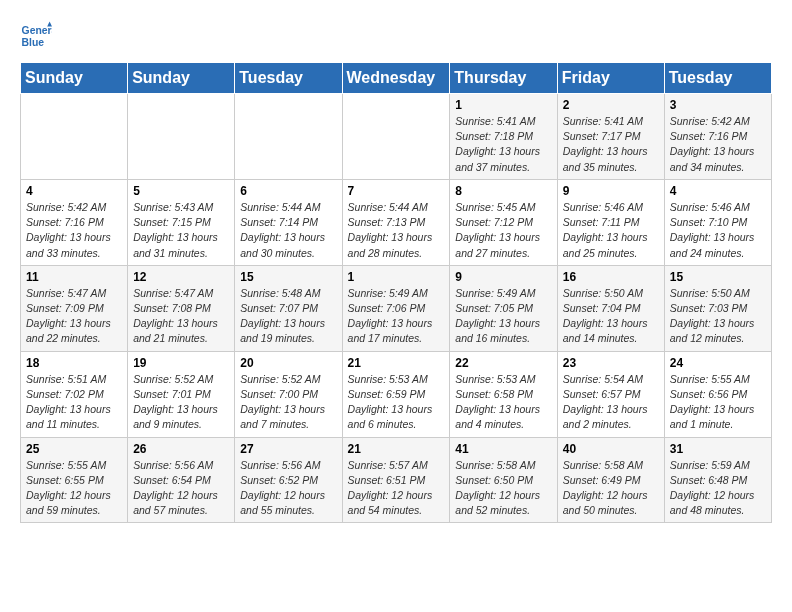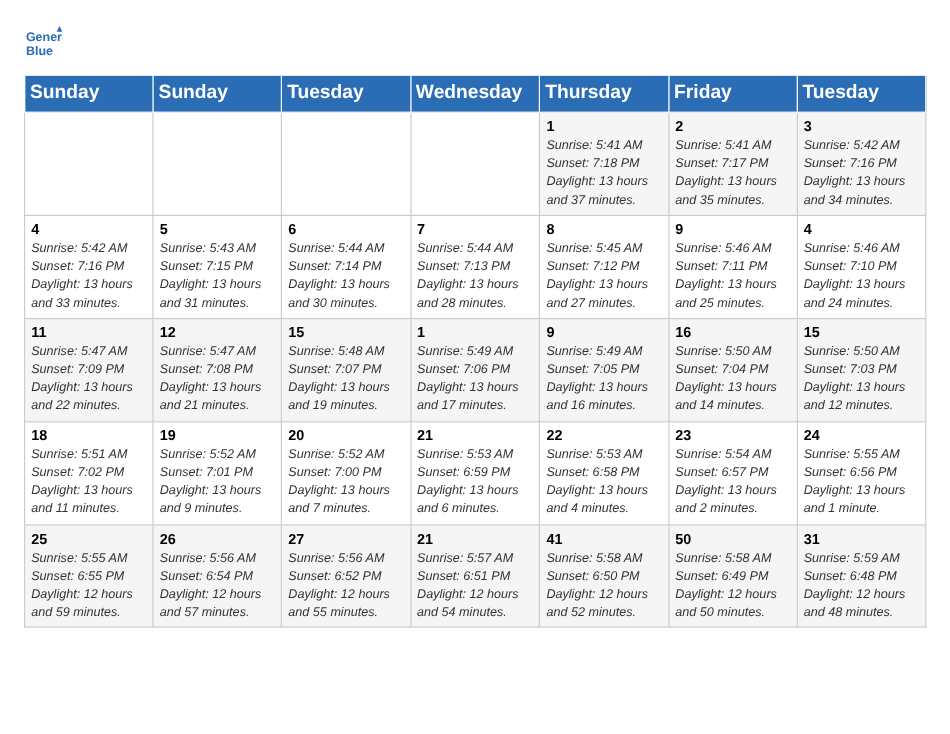--- a/index.html
+++ b/index.html
@@ -365,21 +365,21 @@
         </td>
         <td>
           <span class="day-number">41</span>
         <div class="day-info">
           Sunrise: 5:58 AM<br>
           Sunset: 6:50 PM<br>
           Daylight: 12 hours and 52 minutes.
         </div>
         </td>
         <td>
-          <span class="day-number">50</span>
+          <span class="day-number">40</span>
         <div class="day-info">
           Sunrise: 5:58 AM<br>
           Sunset: 6:49 PM<br>
           Daylight: 12 hours and 50 minutes.
         </div>
         </td>
         <td>
           <span class="day-number">31</span>
         <div class="day-info">
           Sunrise: 5:59 AM<br>

